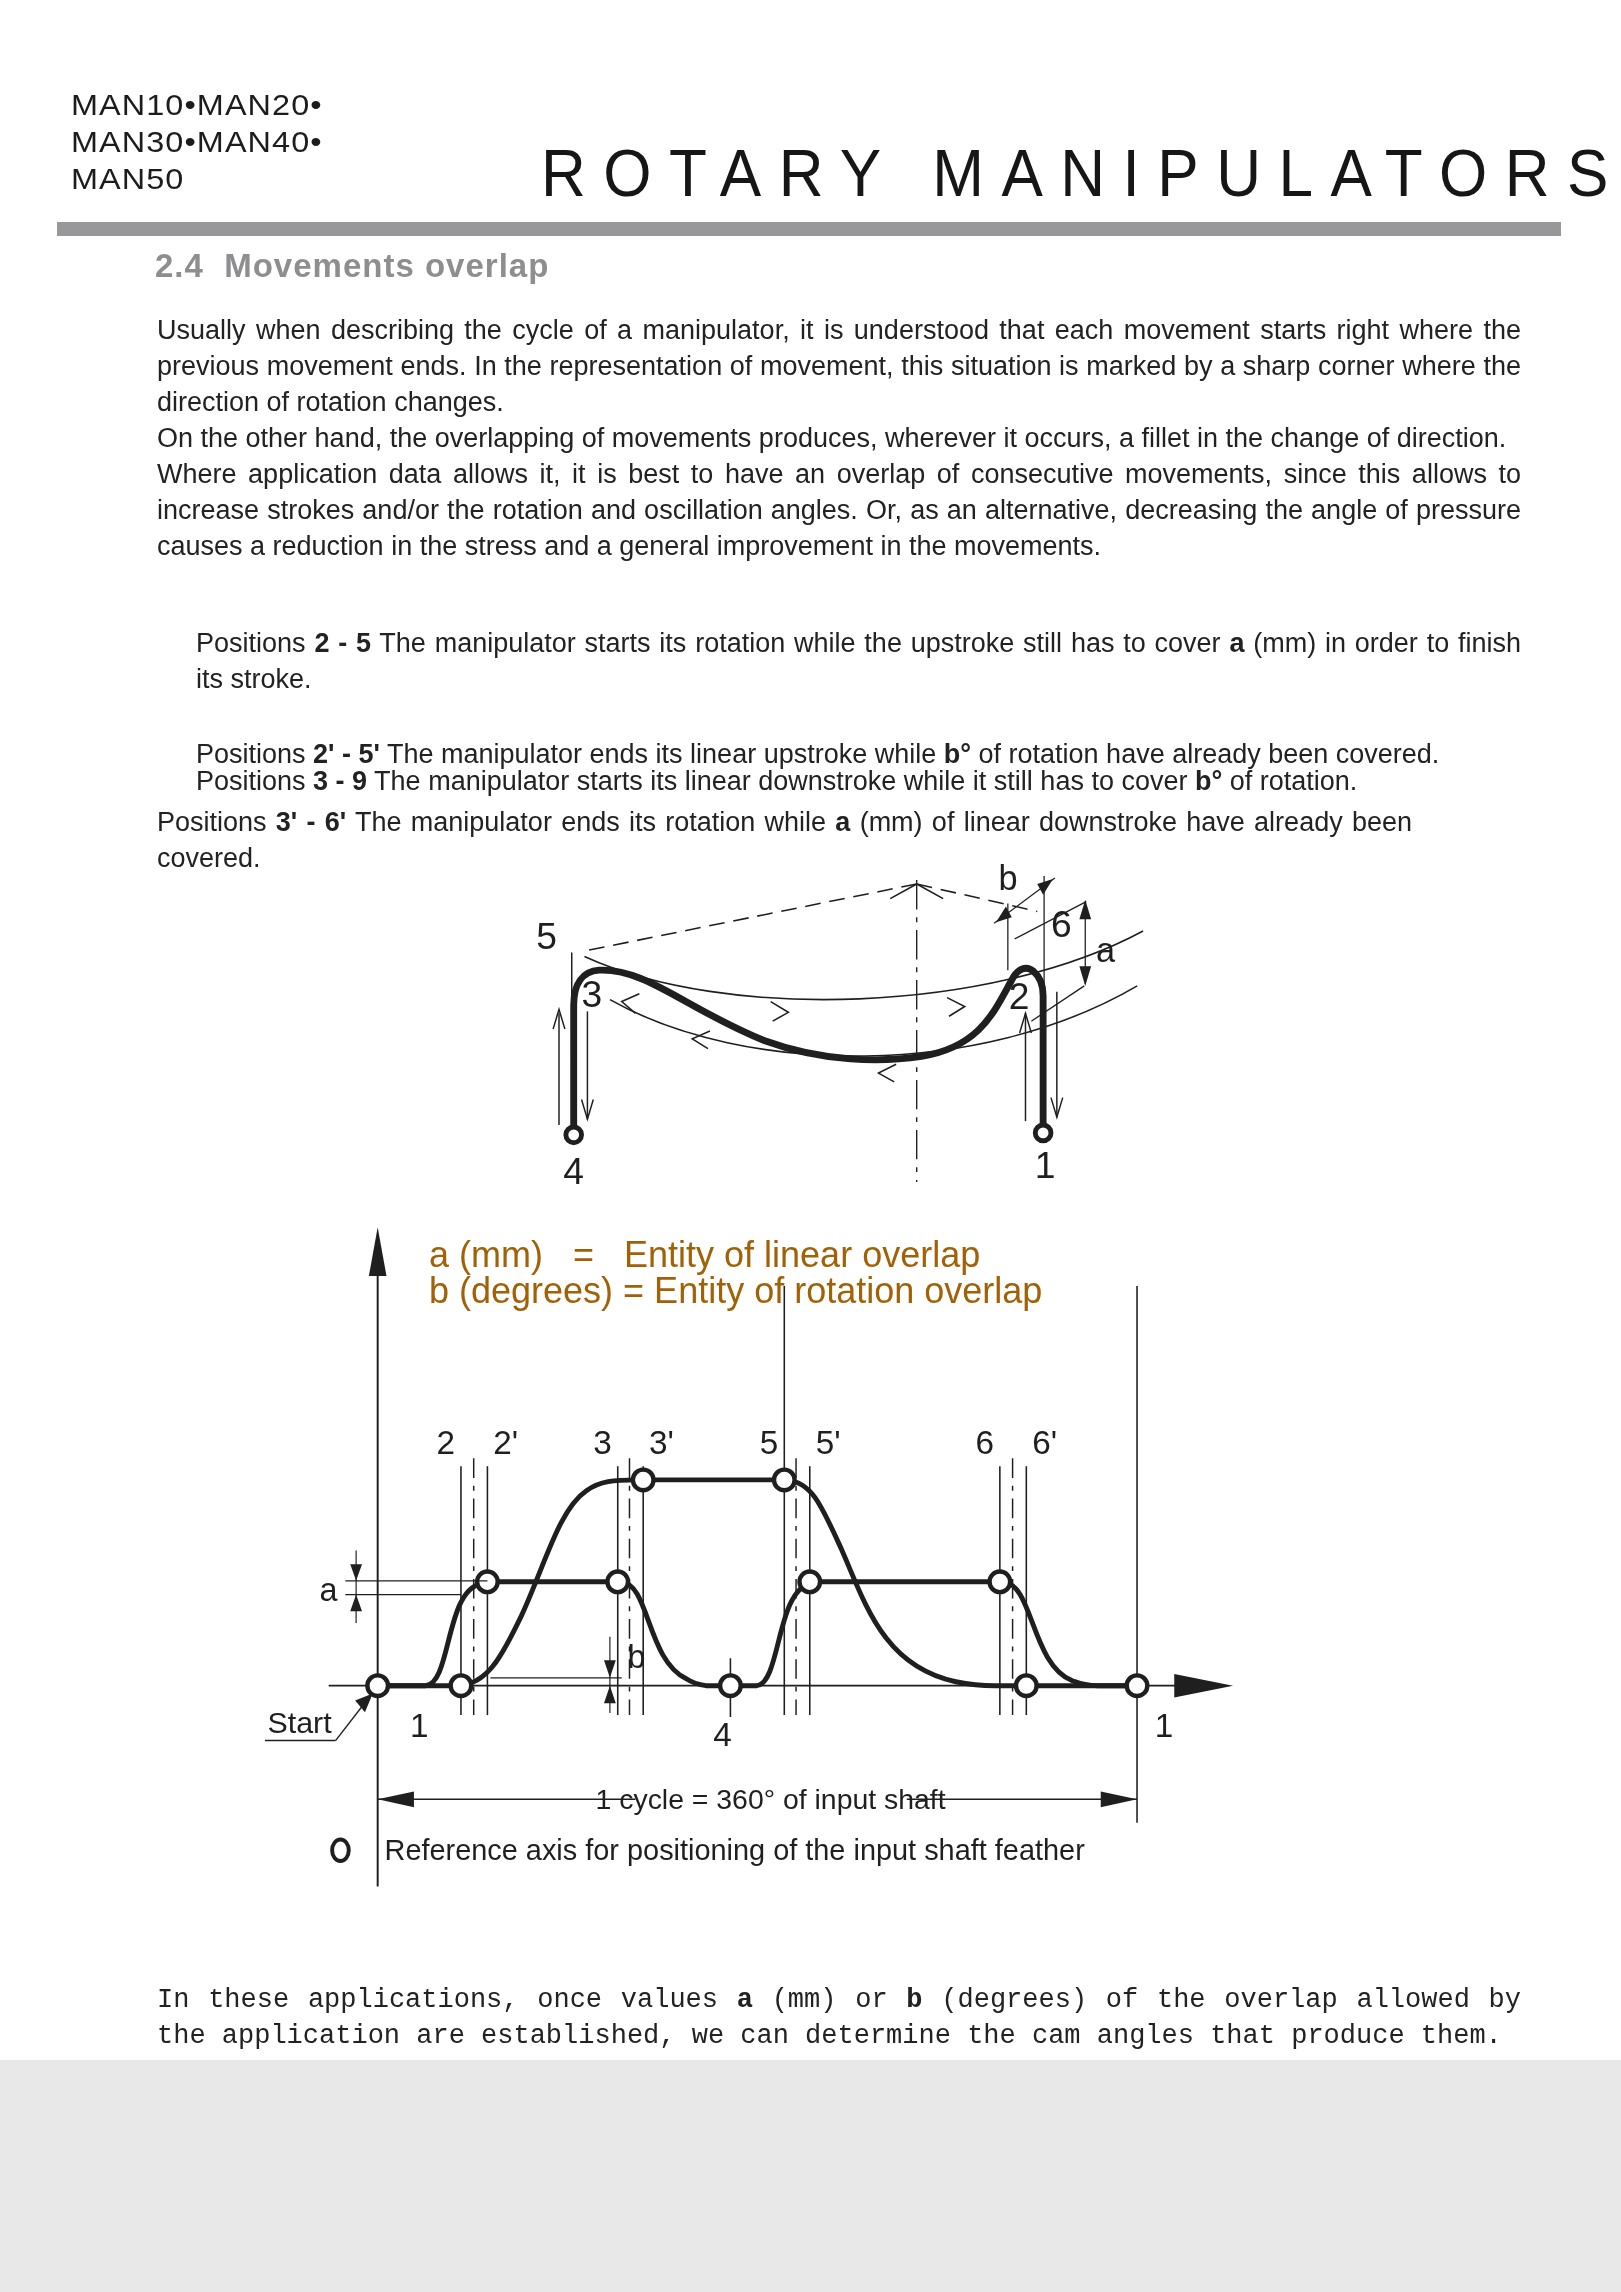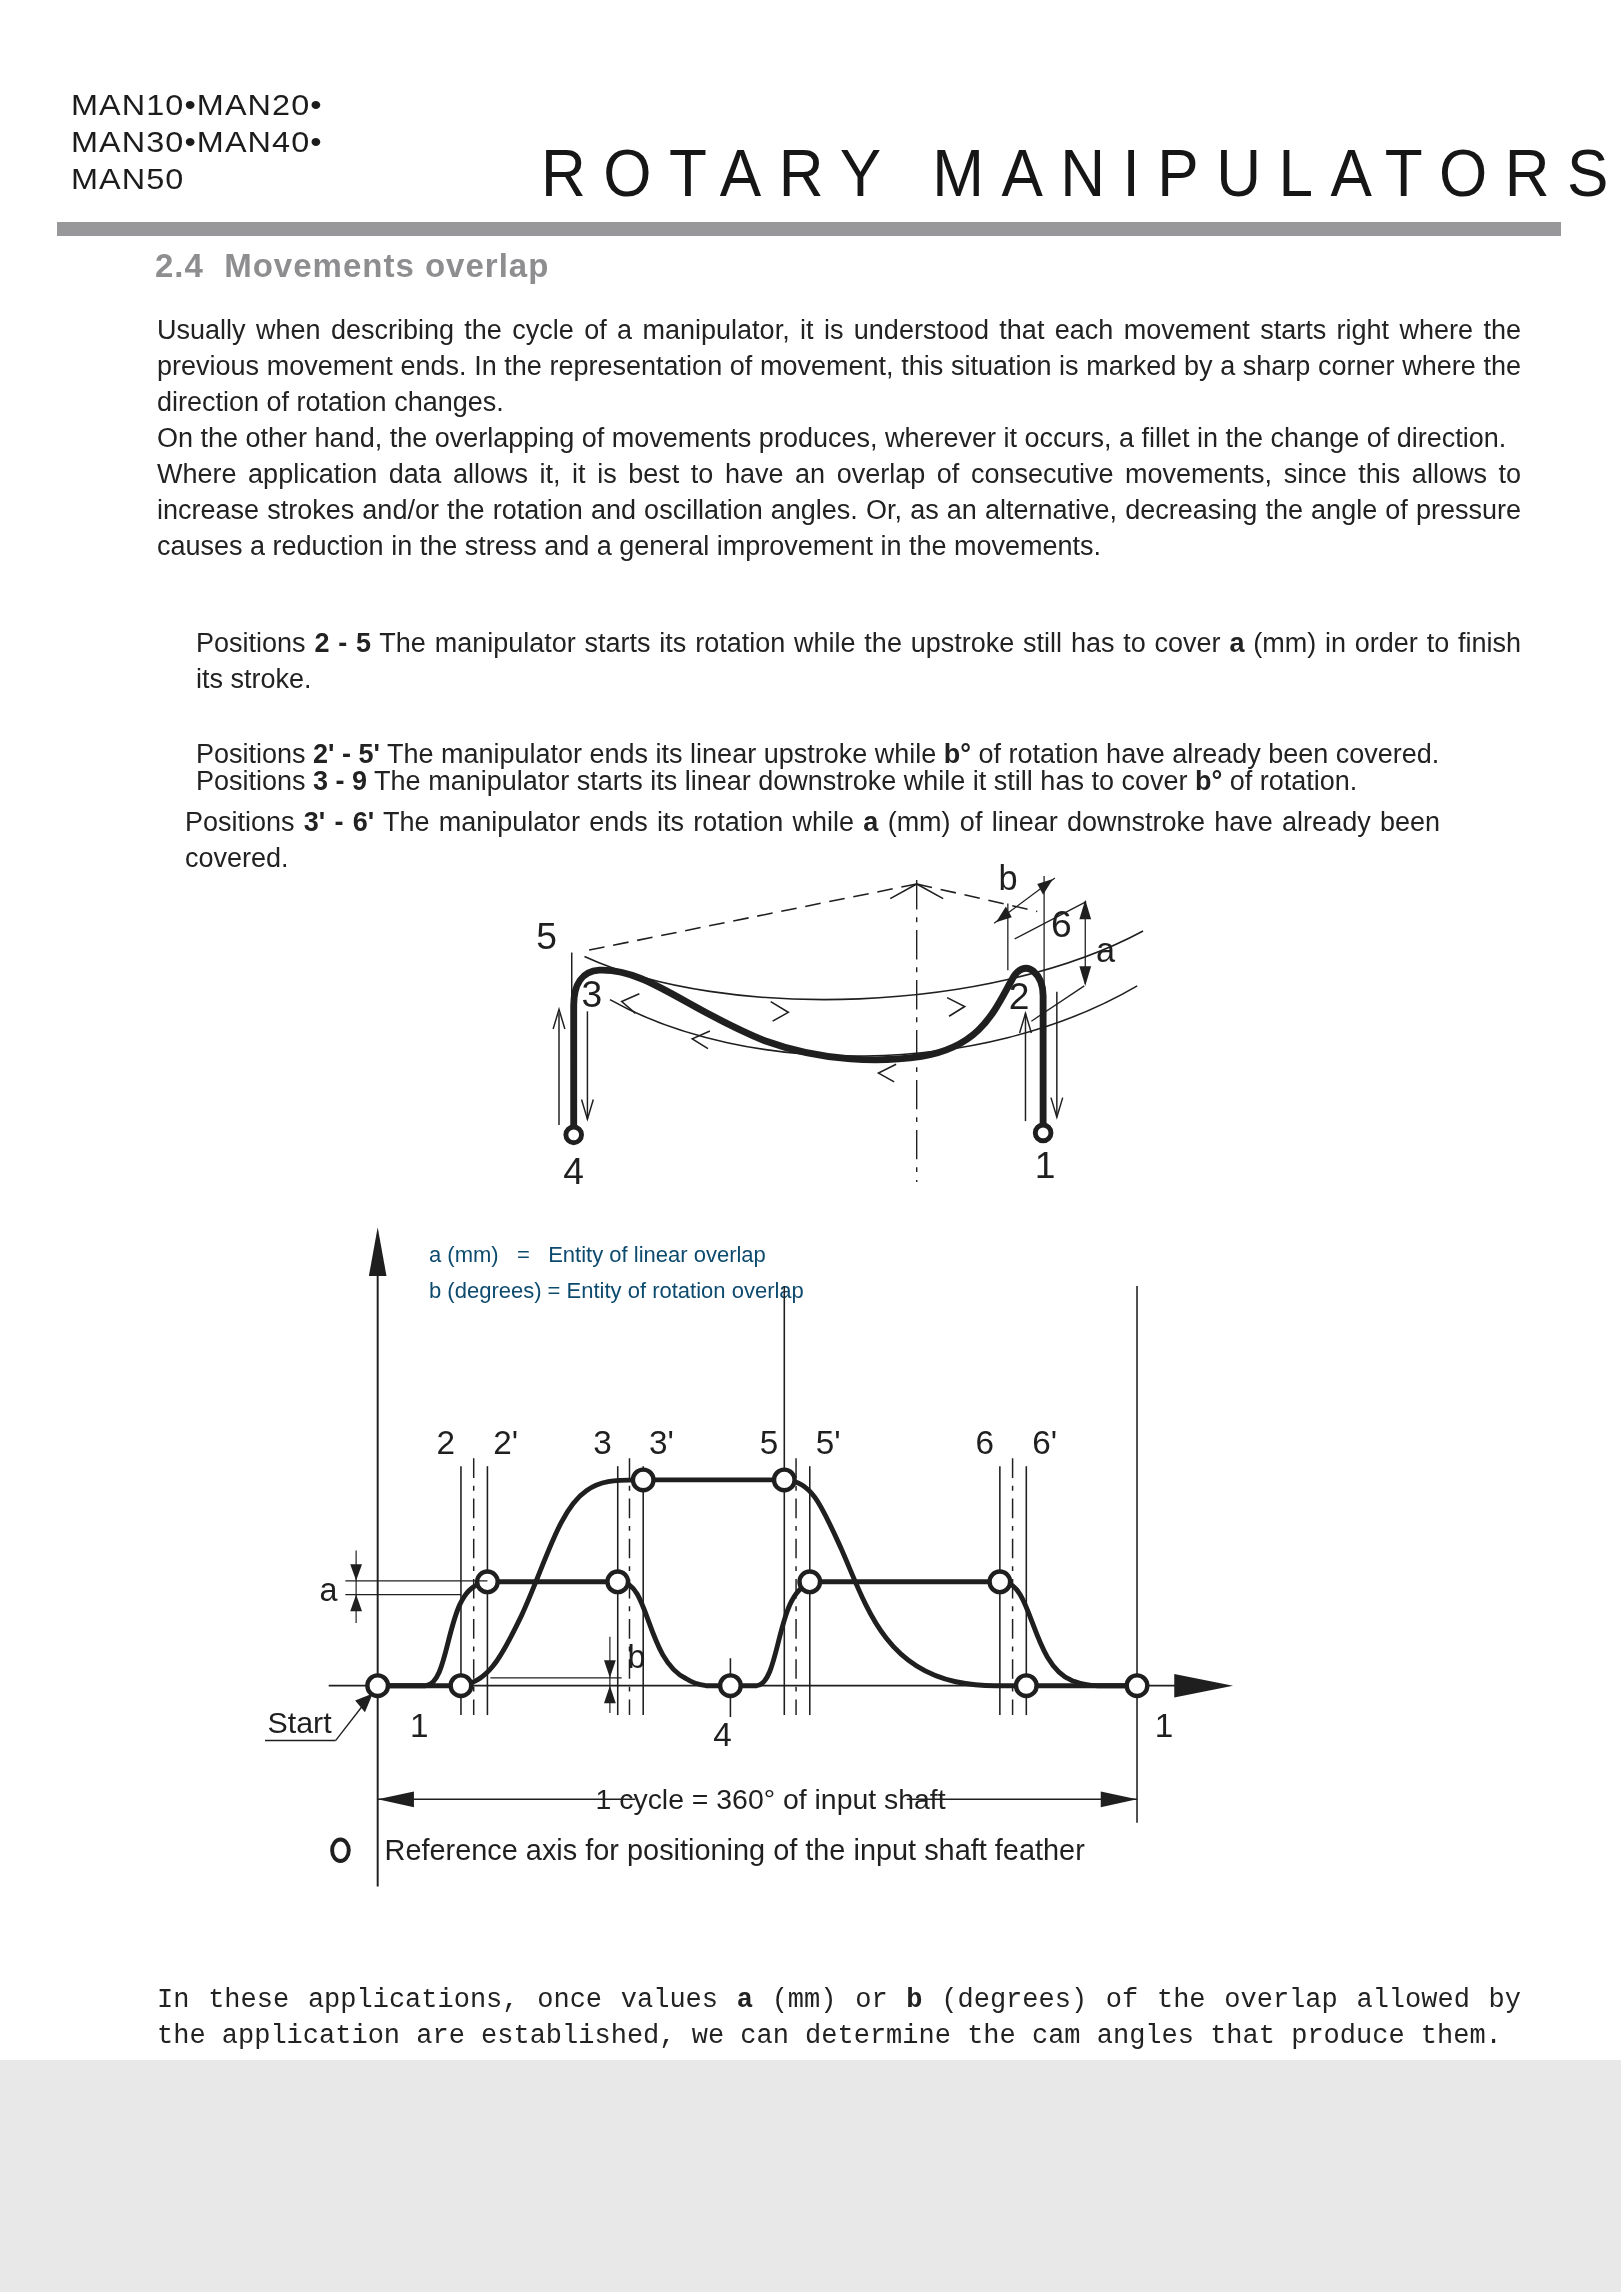--- a/index.html
+++ b/index.html
@@ -30,21 +30,21 @@
   .bodytext p{margin:0;}
   .intro{left:157px;top:312px;width:1364px;}
   .pos-item{font-size:27px;line-height:36px;text-align:justify;color:#222;}
   .bold{font-weight:bold;}
   .closing{left:157px;top:1982px;width:1364px;font-family:Liberation Mono, monospace;}
 
   
   .fig-caption{left:274px;top:1900px;width:980px;text-align:center;font-size:30px;color:#222;}
 
   
-  .legend{left:429px;top:1237px;font-size:22px;line-height:36px;color:#0c4a6e;}
+  .legend{left:429px;top:1237px;font-size:36px;line-height:36px;color:#a16207;}
   .legend div{white-space:pre;}
 
   
   .footer-bar{left:1190px;top:2178px;width:323px;height:42px;
     background:linear-gradient(90deg,#e2e2e2 0%,#bdbdbd 18%,#8a8a8a 45%,#2e2e2e 78%,#000 100%);}
   .page-num{left:1415px;top:2182px;font-size:31px;font-weight:bold;color:#ffffff;}
 
   svg text{font-family:"Liberation Sans", sans-serif;fill:#1f1f1f;}
 </style>
 </head>
@@ -69,21 +69,21 @@
 
   <div class="abs pos-item" style="left:196px;top:625px;width:1325px;">
     <span>Positions </span><span class="bold">2 - 5</span><span> The manipulator starts its rotation while the upstroke still has to cover </span><span class="bold">a</span><span> (mm) in order to finish its stroke.</span>
   </div>
   <div class="abs pos-item" style="left:196px;top:714px;width:1325px;margin-top:22px;">
     <span>Positions </span><span class="bold">2' - 5'</span><span> The manipulator ends its linear upstroke while </span><span class="bold">b°</span><span> of rotation have already been covered.</span>
   </div>
   <div class="abs pos-item" style="left:196px;top:763px;width:1325px;">
     <span>Positions </span><span class="bold">3 - 9</span><span> The manipulator starts its linear downstroke while it still has to cover </span><span class="bold">b°</span><span> of rotation.</span>
   </div>
-  <div class="abs pos-item" style="left:157px;top:804px;width:1255px;margin-left:28px;">
+  <div class="abs pos-item" style="left:157px;top:804px;width:1255px;">
     <span>Positions </span><span class="bold">3' - 6'</span><span> The manipulator ends its rotation while </span><span class="bold">a</span><span> (mm) of linear downstroke have already been covered.</span>
   </div>
 
   <svg class="abs" style="left:461px;top:833px;" width="784" height="392" viewBox="470 850 800 400">
 
     <line x1="935" y1="902" x2="598" y2="970" stroke="#1f1f1f" stroke-width="1.6" stroke-dasharray="16 9"></line>
     <line x1="935" y1="902" x2="1058" y2="930" stroke="#1f1f1f" stroke-width="1.6" stroke-dasharray="16 9"></line>
     <line x1="935" y1="898" x2="935" y2="1206" stroke="#1f1f1f" stroke-width="1.4" stroke-dasharray="30 8 5 8"></line>
     <line x1="935" y1="902" x2="908" y2="917" stroke="#1f1f1f" stroke-width="1.6"></line>
     <line x1="935" y1="902" x2="962" y2="917" stroke="#1f1f1f" stroke-width="1.6"></line>

